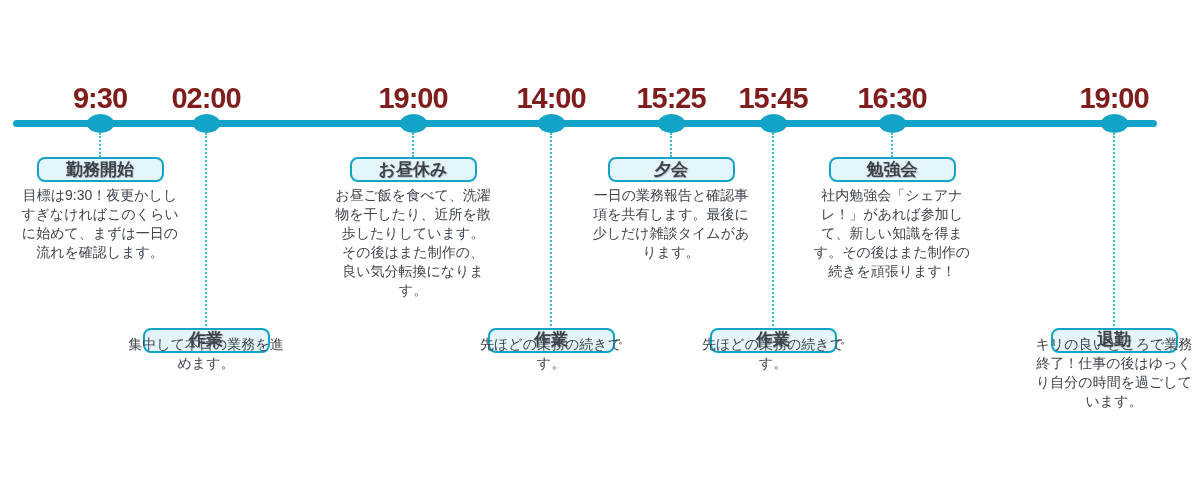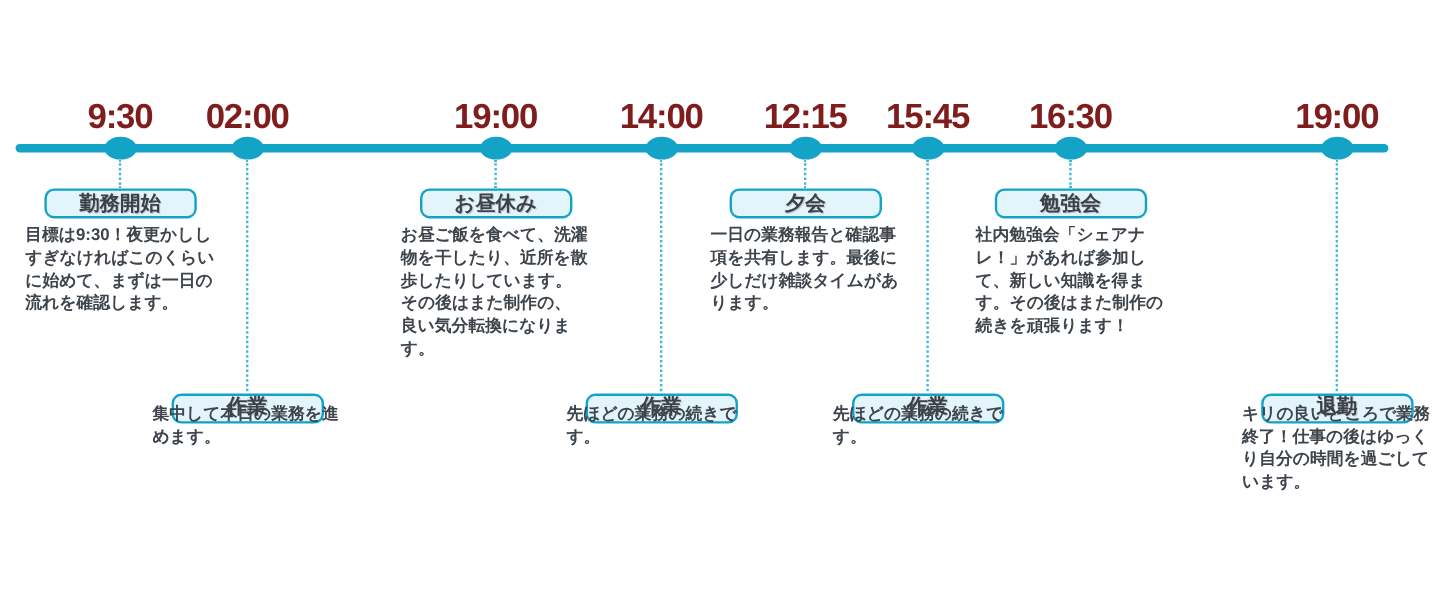--- a/index.html
+++ b/index.html
@@ -76,24 +76,24 @@
     text-shadow: 1px 1px 0 rgba(150,156,162,0.45);
     line-height: 1;
   }
   .desc {
     position: absolute;
     left: calc(var(--x) - 79px);
     top: 186px;
     width: 158px;
     font-size: 14px;
     line-height: 19px;
-    font-weight: 700;
+    font-weight: 400;
     color: #3d444b;
     white-space: pre;
-    text-align: left;
+    text-align: center;
   }
   .event.bottom .desc { top: 335px; }
 </style>
 </head>
 <body>
 
 <div class="canvas">
   <div class="tl-line"></div>
 
   <div class="event top" style="--x:100px">
@@ -140,21 +140,21 @@
     <div class="dot"></div>
     <div class="connector"></div>
     <div class="label-box">
       <span class="label-text">作業</span>
     </div>
     <div class="desc">先ほどの業務の続きで
 す。</div>
   </div>
 
   <div class="event top" style="--x:671px">
-    <div class="time">12:15</div>
+    <div class="time">15:25</div>
     <div class="dot"></div>
     <div class="connector"></div>
     <div class="label-box">
       <span class="label-text">夕会</span>
     </div>
     <div class="desc">一日の業務報告と確認事
 項を共有します。最後に
 少しだけ雑談タイムがあ
 ります。</div>
   </div>

